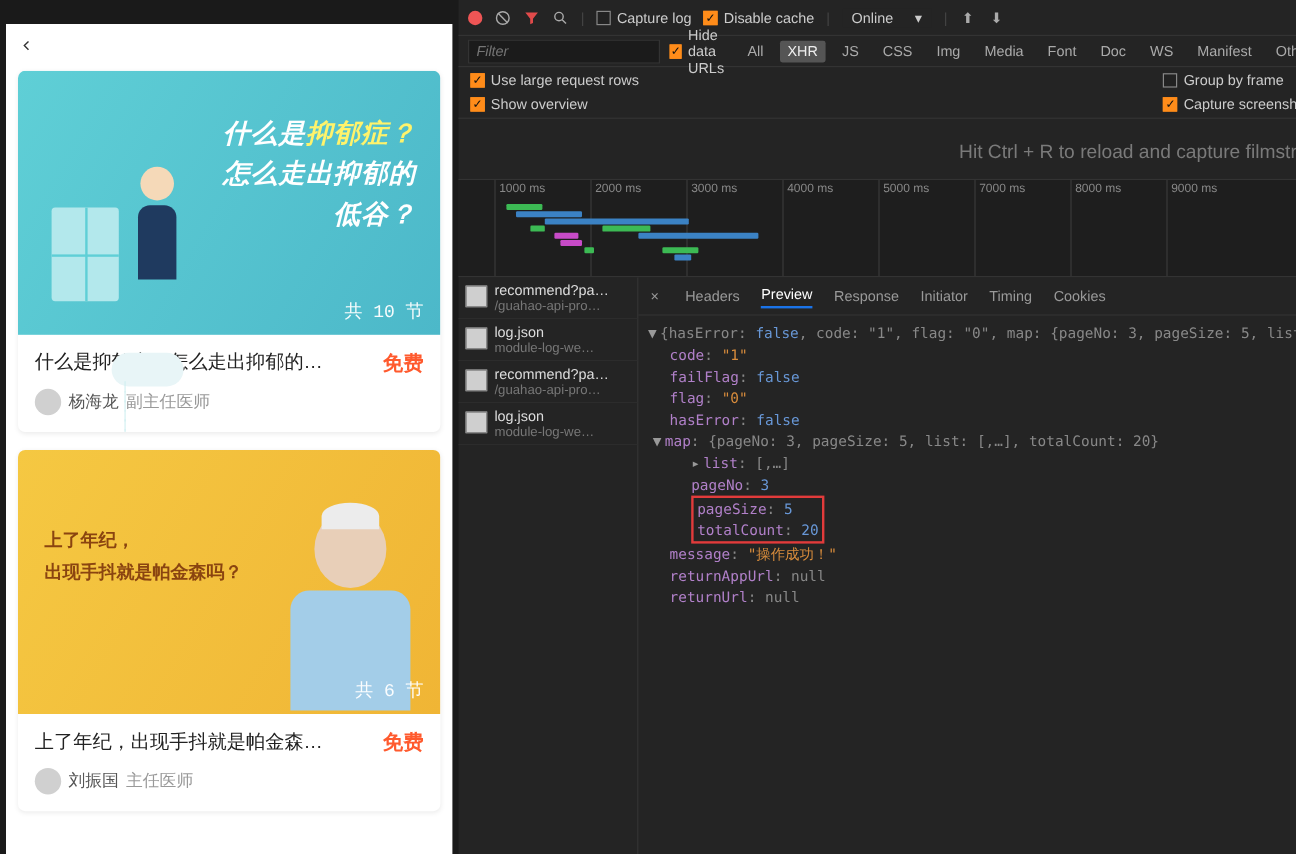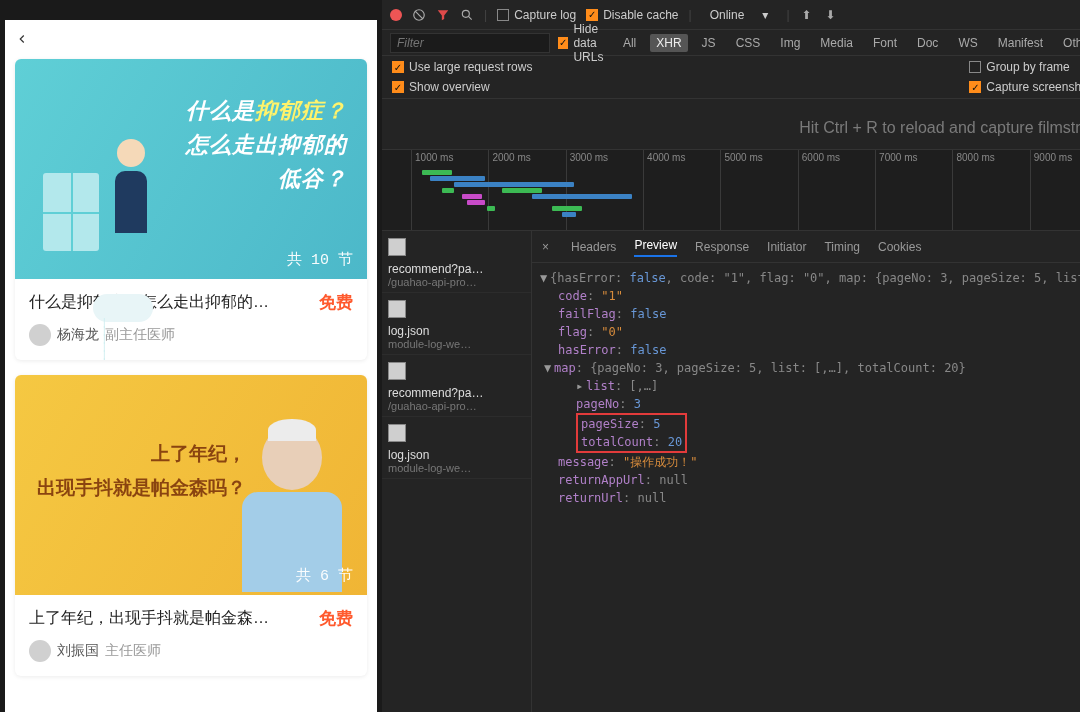--- a/index.html
+++ b/index.html
@@ -103,24 +103,23 @@
   font-size: 15px;
   color: rgba(255,255,255,0.95);
   font-family: Liberation Mono, monospace;
 }
 
 .hero2-text {
   position:absolute;
   left: 22px;
   top: 62px;
   color: #8a4410;
-  font-size: 19px;
+  font-size: 15px;
   font-weight: 600;
   line-height: 1.8;
-  text-align: right;
 }
 .oldman {
   position:absolute;
   right:10px; bottom:0;
   width:130px; height:170px;
 }
 .oldman .head{width:60px;height:65px;border-radius:50%;background:#e8cfb8;margin:0 auto;position:relative;}
 .oldman .hair{position:absolute;top:-6px;left:6px;width:48px;height:22px;background:#ececec;border-radius:50% 50% 0 0;}
 .oldman .body{width:100px;height:100px;background:#a3cde8;margin:2px auto 0;border-radius:16px 16px 0 0;}
 
@@ -241,21 +240,20 @@
   border-bottom:1px solid #333;
   font-weight:600;
   color:#ccc;
 }
 .dt-row {
   padding:4px 6px;
   border-bottom:1px solid #2c2c2c;
   display:flex;
   gap:6px;
   cursor:pointer;
-  flex-direction:column;
 }
 .file-ico { width:18px;height:18px;margin-top:3px;background:#cfcfcf;border:1px solid #888;flex-shrink:0;}
 .dt-row .txt { overflow:hidden; }
 .dt-row .n1 { color:#ddd;font-size:12px;white-space:nowrap;overflow:hidden;text-overflow:ellipsis;max-width:115px;}
 .dt-row .n2 { color:#777;font-size:11px;white-space:nowrap;overflow:hidden;text-overflow:ellipsis;max-width:115px;}
 
 .dt-detail { flex:1;display:flex;flex-direction:column; }
 .dt-tabs {
   display:flex;
   gap:18px;
@@ -446,21 +444,20 @@
   <div class="dt-hint">Hit Ctrl + R to reload and capture filmstrip</div>
 
   <div class="dt-timeline">
     <div class="axis">
       <div class="tick" style="width:30px;border:none"></div>
       <div class="tick">1000 ms</div>
       <div class="tick">2000 ms</div>
       <div class="tick">3000 ms</div>
       <div class="tick">4000 ms</div>
       <div class="tick">5000 ms</div>
-      <div class="tick">6000 ms</div>
       <div class="tick">7000 ms</div>
       <div class="tick">8000 ms</div>
       <div class="tick">9000 ms</div>
     </div>
     <div class="bars">
       <div class="bar" style="left:40px;width:30px;top:0;background:#3cba54"></div>
       <div class="bar" style="left:48px;width:55px;top:6px;background:#3b82c4"></div>
       <div class="bar" style="left:72px;width:120px;top:12px;background:#3b82c4"></div>
       <div class="bar" style="left:60px;width:12px;top:18px;background:#3cba54"></div>
       <div class="bar" style="left:120px;width:40px;top:18px;background:#3cba54"></div>

